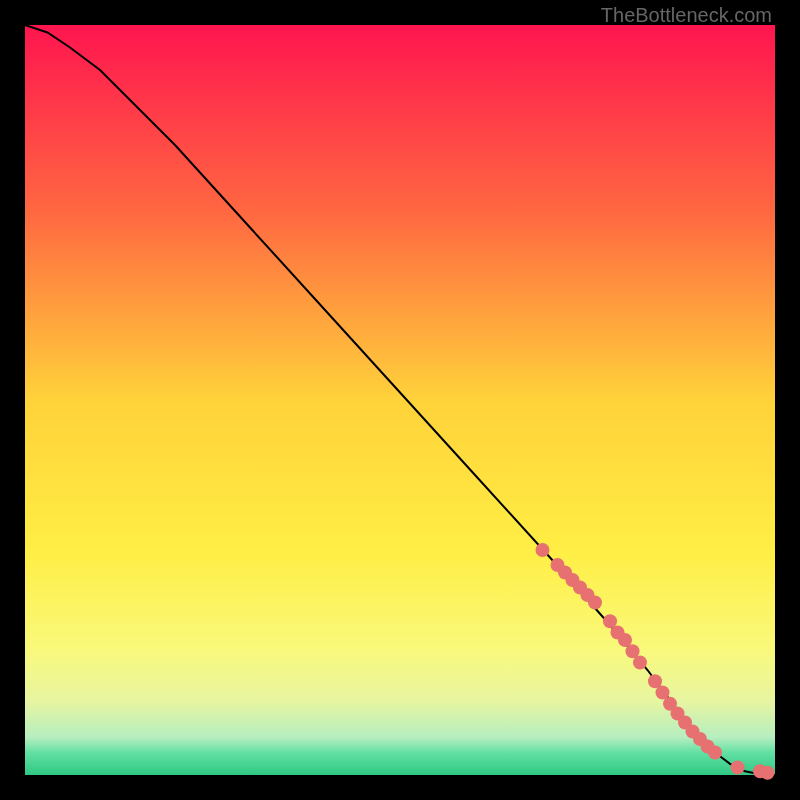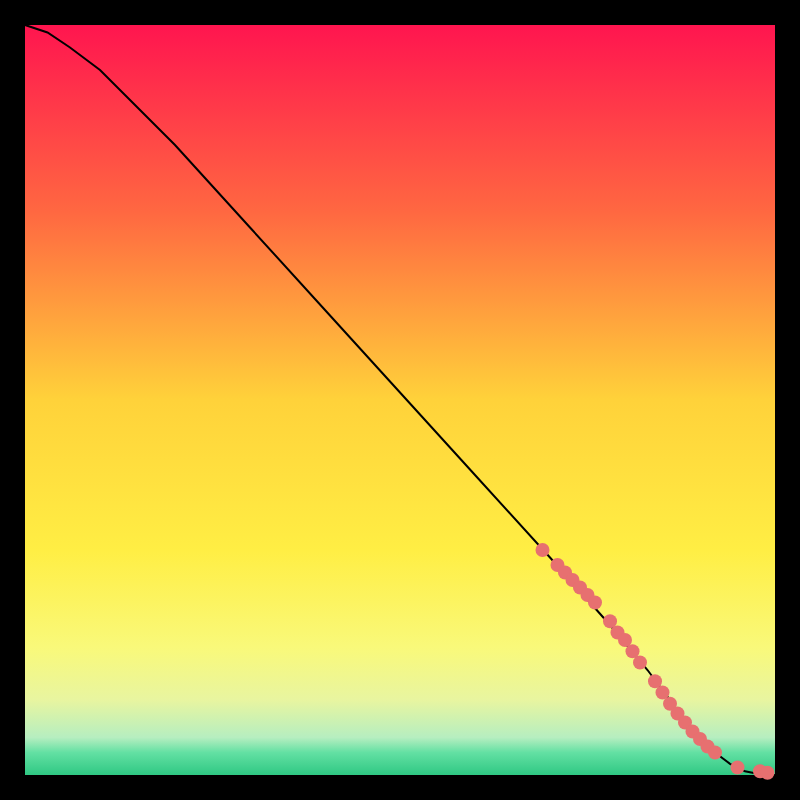--- a/index.html
+++ b/index.html
@@ -43,20 +43,21 @@
     font-size: 20px;
     font-weight: 500;
     user-select: none;
   }
 </style>
 </head>
 <body>
 
 <div class="stage">
 
+  <div class="watermark">TheBottleneck.com</div>
 
   <div class="plot-area">
 
     <svg class="gradient-bg" viewBox="0 0 750 750" preserveAspectRatio="none">
       <defs>
         <linearGradient id="bgGrad" x1="0" y1="0" x2="0" y2="1">
             <stop offset="0%" stop-color="#ff154f"></stop>
             <stop offset="25%" stop-color="#ff6841"></stop>
             <stop offset="50%" stop-color="#ffd23a"></stop>
             <stop offset="70%" stop-color="#ffee44"></stop>

